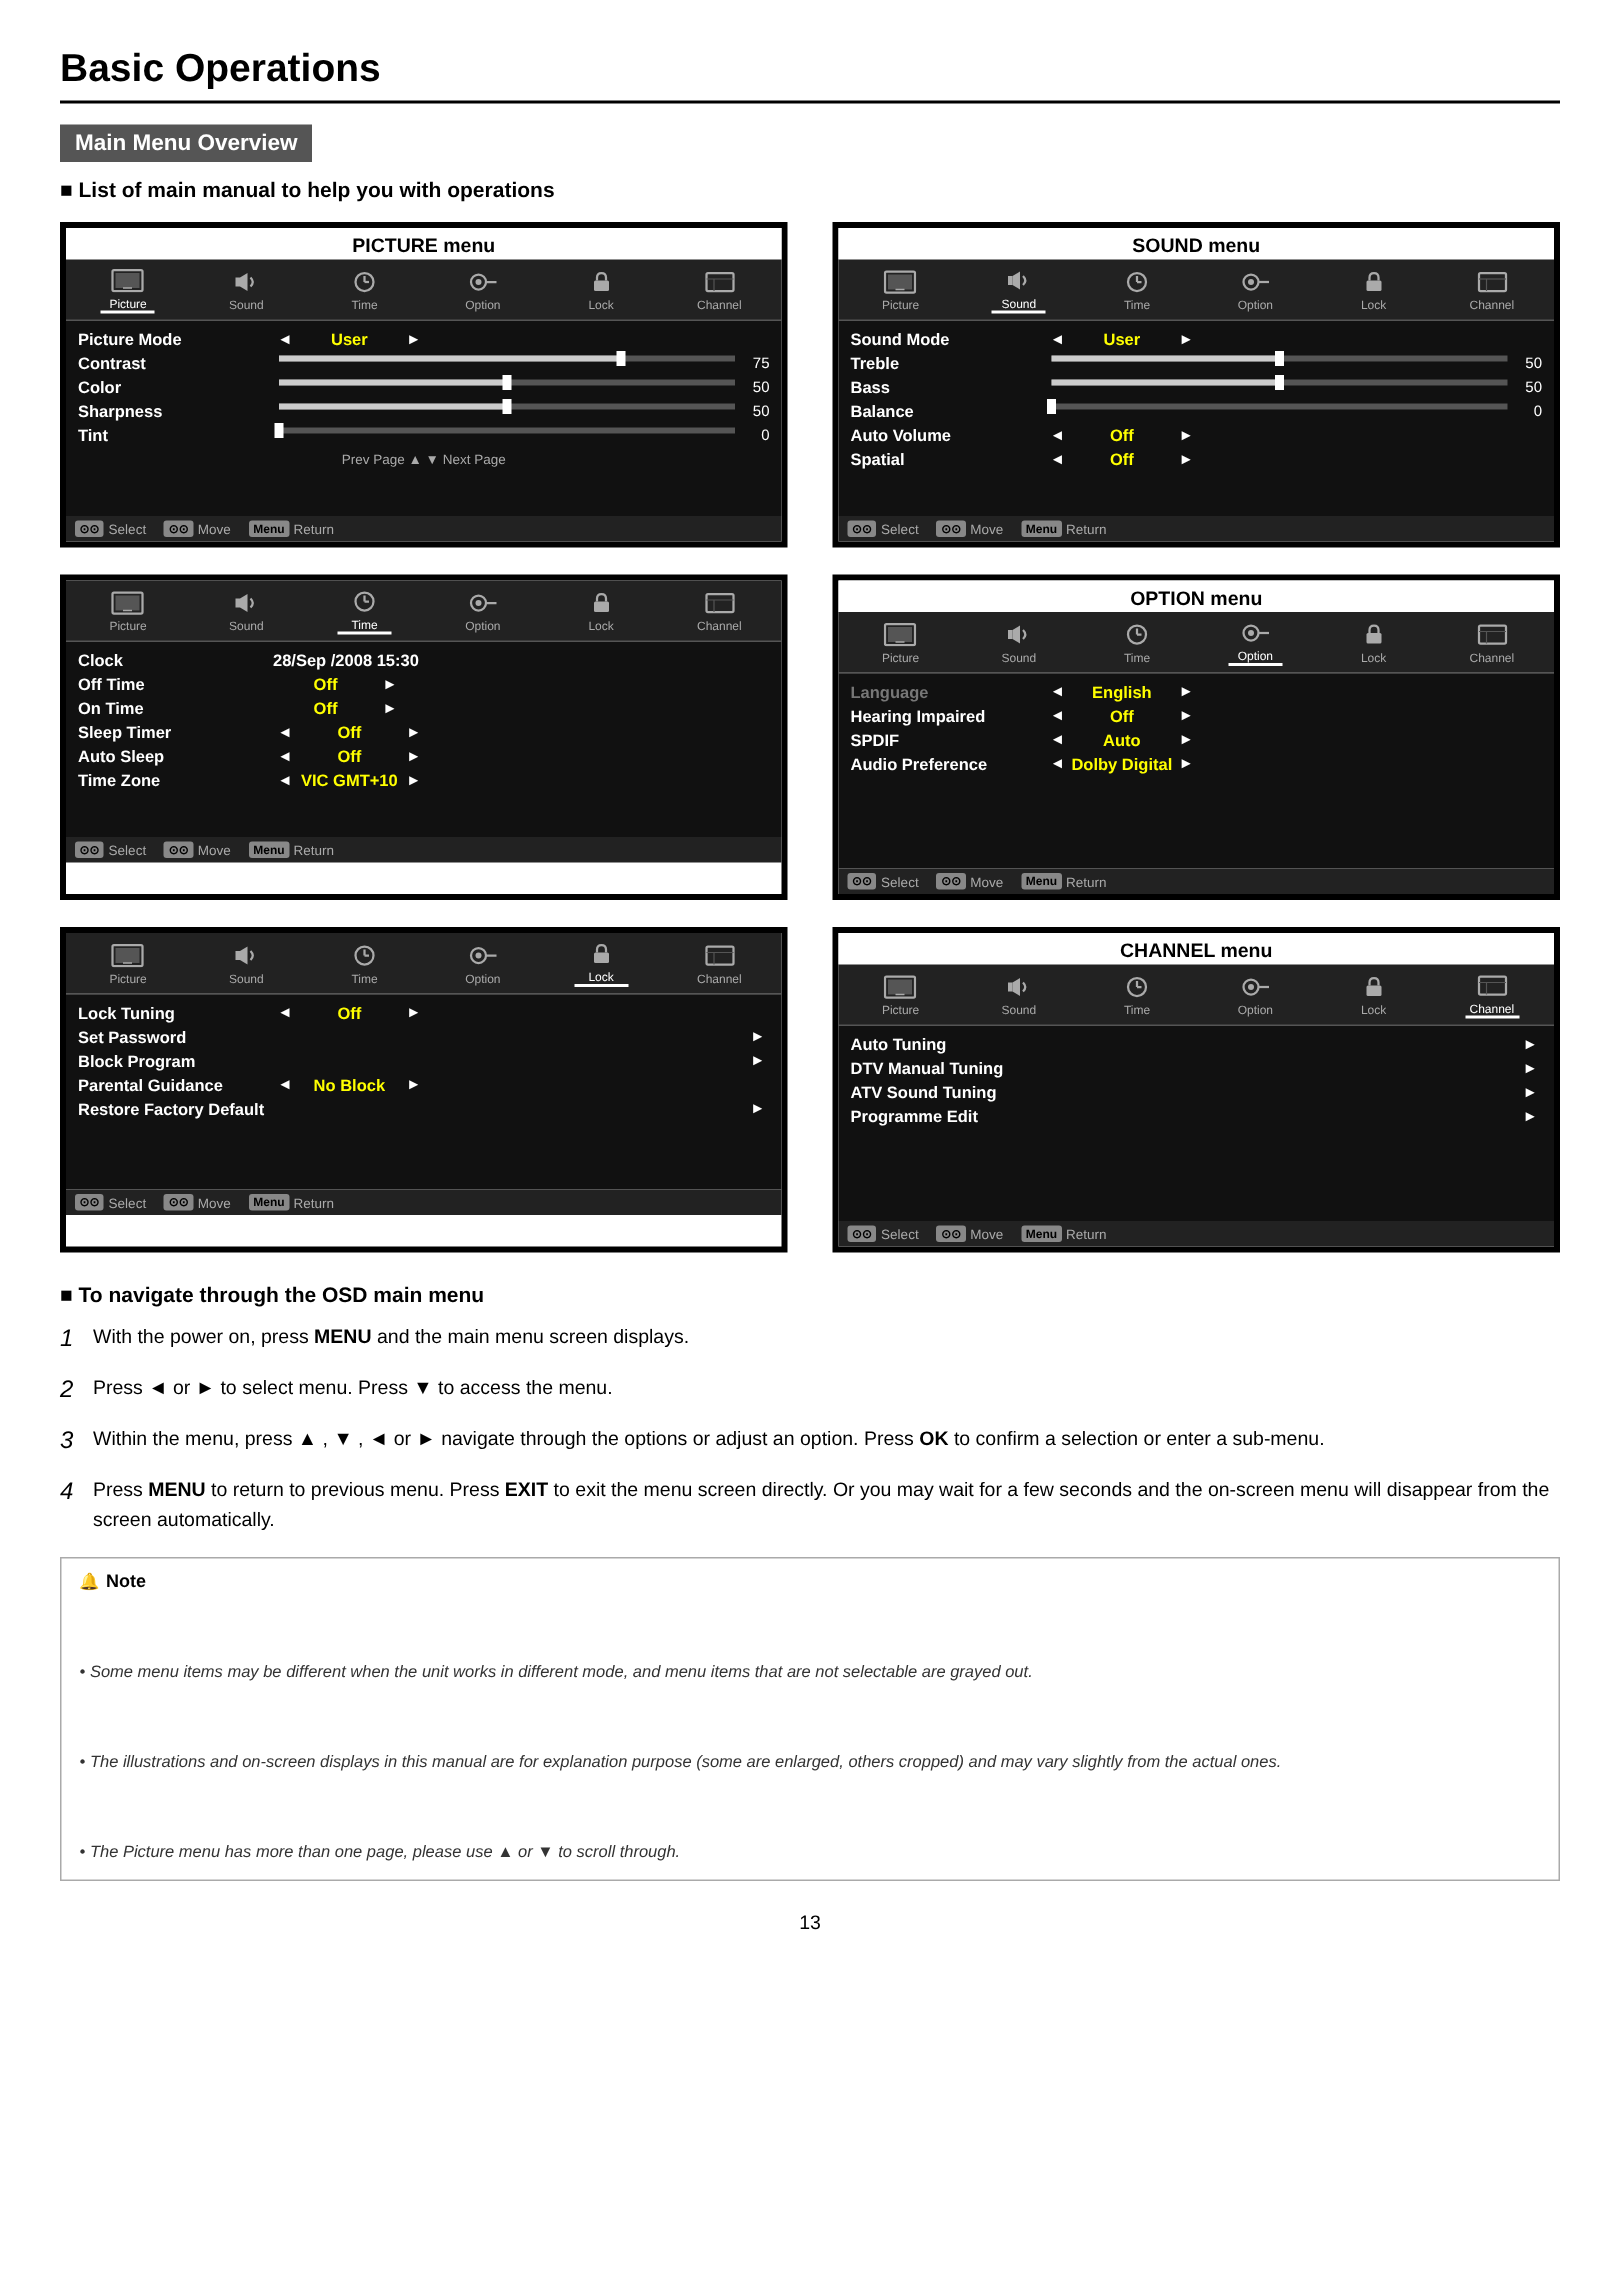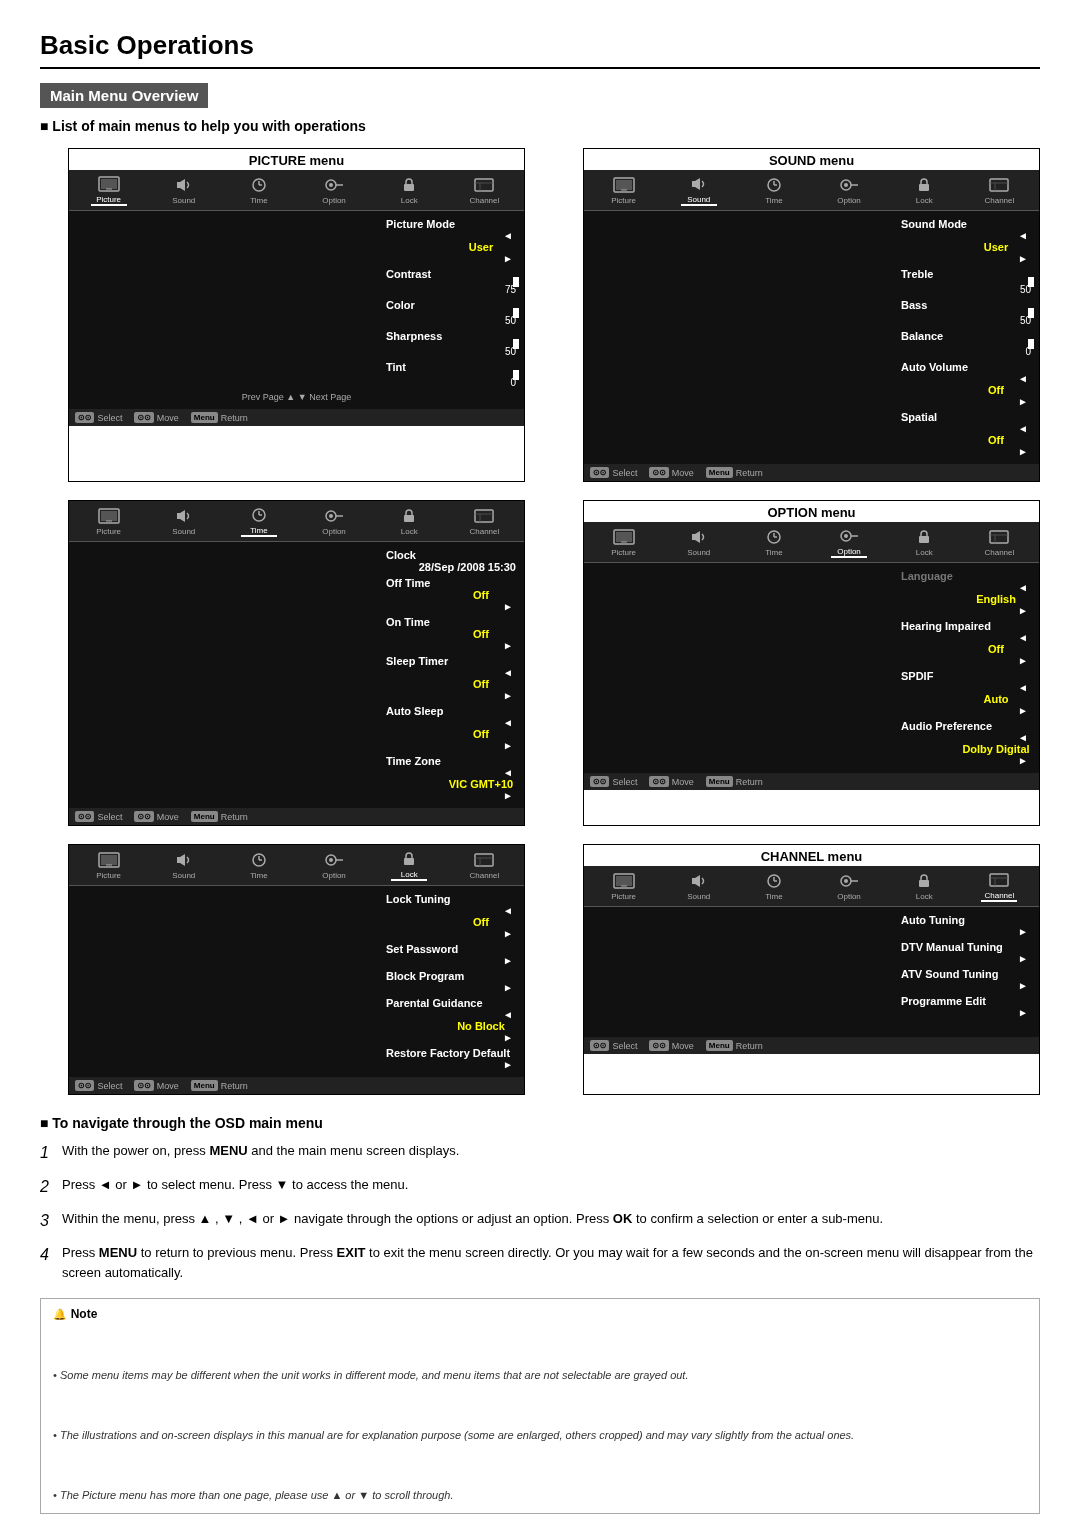--- a/index.html
+++ b/index.html
@@ -37,23 +37,22 @@
       content: '■ ';
     }
     
     .menus-grid {
       display: grid;
       grid-template-columns: 1fr 1fr;
       gap: 18px 30px;
       margin-bottom: 20px;
     }
     .menu-panel {
-      border: 1px solid #000000;
+      border: 4px solid #000000;
       padding: 0;
-      margin-left: 28px;
     }
     .menu-panel-title {
       text-align: center;
       font-size: 13px;
       font-weight: bold;
       background: #fff;
       padding: 4px 0 2px;
     }
     
     .osd-bar {
@@ -87,24 +86,23 @@
     
     .menu-content {
       padding: 5px 8px 5px 8px;
       background: #111;
       color: #fff;
       font-size: 11px;
       min-height: 130px;
     }
     .menu-row {
       display: flex;
-      align-items: flex-end;
+      align-items: flex-start;
       padding: 2px 0;
       font-size: 11px;
-      flex-direction: column;
     }
     .menu-row .label {
       font-weight: bold;
       color: #fff;
       width: 130px;
       flex-shrink: 0;
     }
     .menu-row .label.inactive {
       color: #777;
     }
@@ -256,21 +254,21 @@
 
 
 
 
 <h1 class="page-title">Basic Operations</h1>
 
 
 <div class="section-header">Main Menu Overview</div>
 
 
-<div class="list-header">List of main menus to help you with operations</div>
+<div class="list-header">List of main manual to help you with operations</div>
 
 
 <div class="menus-grid">
 
   <div class="menu-panel">
     <div class="menu-panel-title">PICTURE menu</div>
     <div class="osd-bar" id="pic-osd-bar">
         <div class="osd-item active">
           <div class="osd-icon">
             <svg width="22" height="16" viewBox="0 0 22 16">

